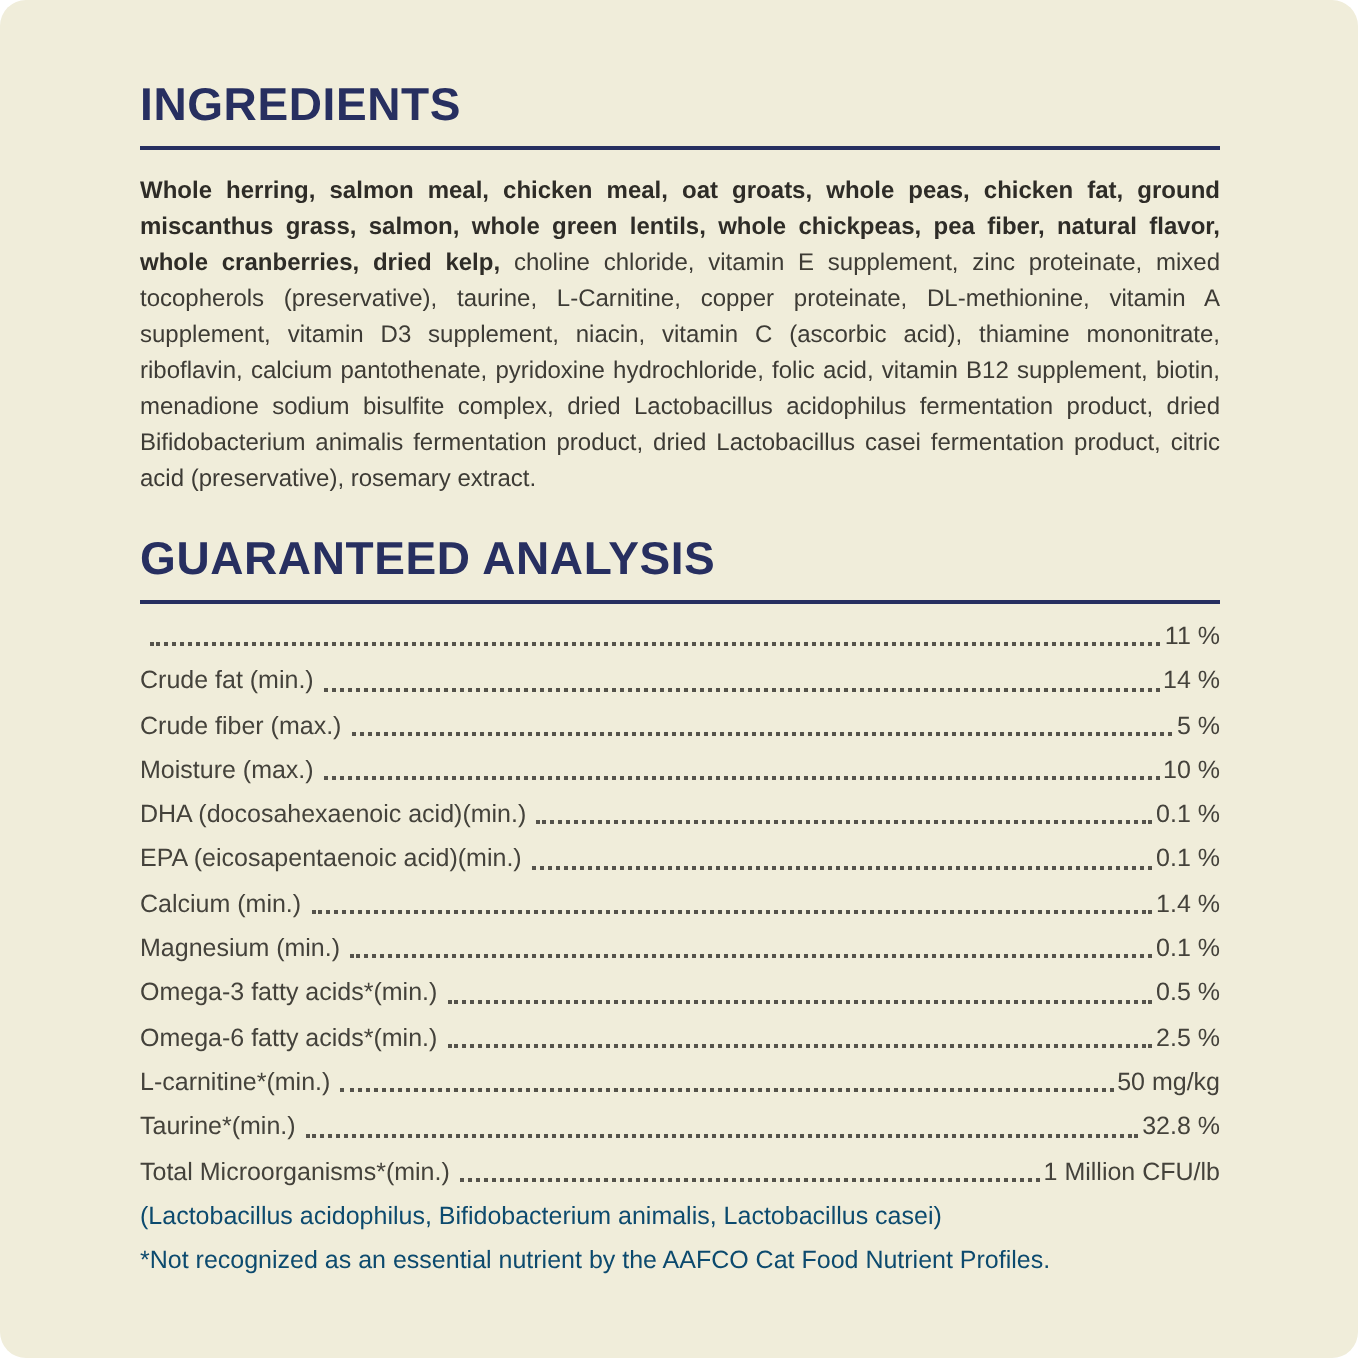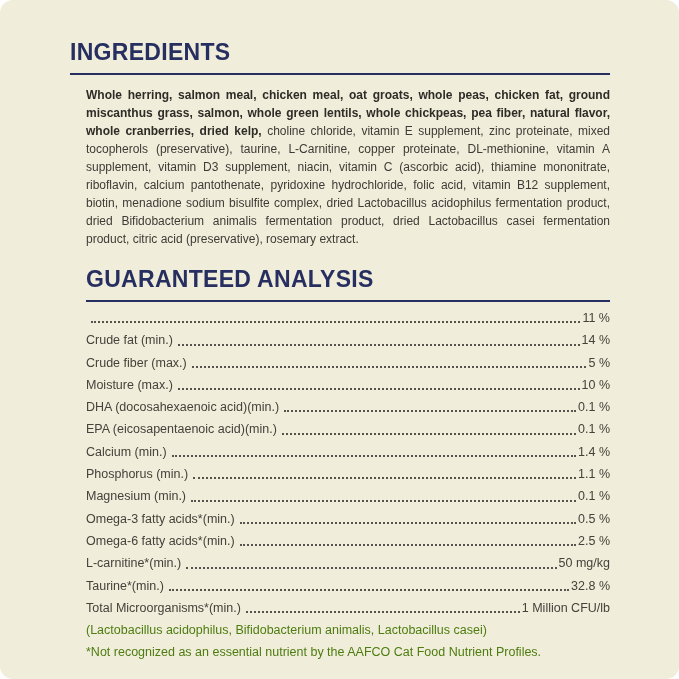--- a/index.html
+++ b/index.html
@@ -19,33 +19,32 @@
     line-height:24px;
     letter-spacing:0.3px;
     color:#272f60;
   }
   .rule{
     height:2px;
     background:#272f60;
     margin-top:9px;
   }
   .ingredients-text{
-    margin:11px 0 0 16px;
+    margin:11px 0 0 0;
     font-size:12px;
     line-height:18px;
     text-align:justify;
     color:#3d3b35;
   }
   .ingredients-text strong{
     color:#2e2c27;
     font-weight:bold;
   }
   .analysis-section{
     margin-top:19px;
-    margin-left:16px;
   }
   .analysis-rows{
     margin-top:5px;
   }
   .analysis-row{
     display:flex;
     align-items:flex-end;
     height:22.3px;
     font-size:12.5px;
     color:#44423b;
@@ -60,21 +59,21 @@
     margin:0 2px 6px 5px;
   }
   .analysis-row .val{
     line-height:22.3px;
     white-space:nowrap;
   }
   .note{
     margin:0;
     font-size:12.5px;
     line-height:22px;
-    color:#4d7c0f;
+    color:#0c4a6e;
   }
 </style>
 </head>
 <body>
 
 <div class="label">
 
   <section>
     <h1 class="section-heading">INGREDIENTS</h1>
     <div class="rule"></div>
@@ -114,25 +113,20 @@
         <span class="lbl">EPA (eicosapentaenoic acid)(min.)</span>
         <span class="leader"></span>
         <span class="val">0.1 %</span>
       </div>
       <div class="analysis-row">
         <span class="lbl">Calcium (min.)</span>
         <span class="leader"></span>
         <span class="val">1.4 %</span>
       </div>
       <div class="analysis-row">
-        <span class="lbl">Phosphorus (min.)</span>
-        <span class="leader"></span>
-        <span class="val">1.1 %</span>
-      </div>
-      <div class="analysis-row">
         <span class="lbl">Magnesium (min.)</span>
         <span class="leader"></span>
         <span class="val">0.1 %</span>
       </div>
       <div class="analysis-row">
         <span class="lbl">Omega-3 fatty acids*(min.)</span>
         <span class="leader"></span>
         <span class="val">0.5 %</span>
       </div>
       <div class="analysis-row">

